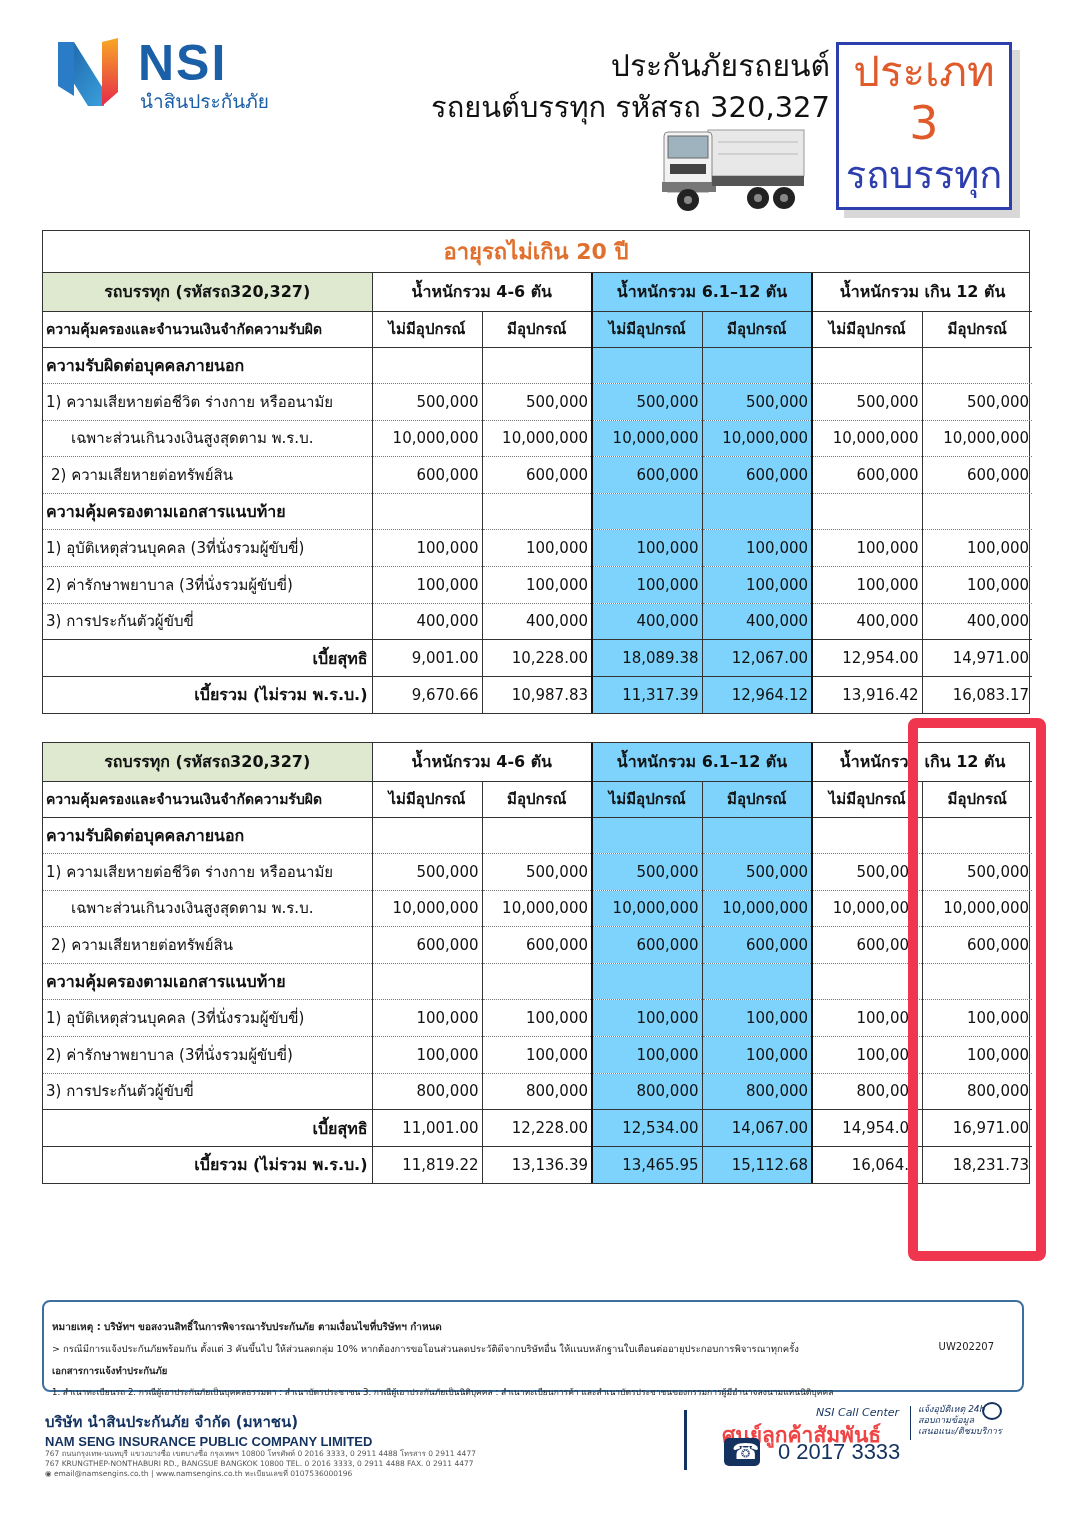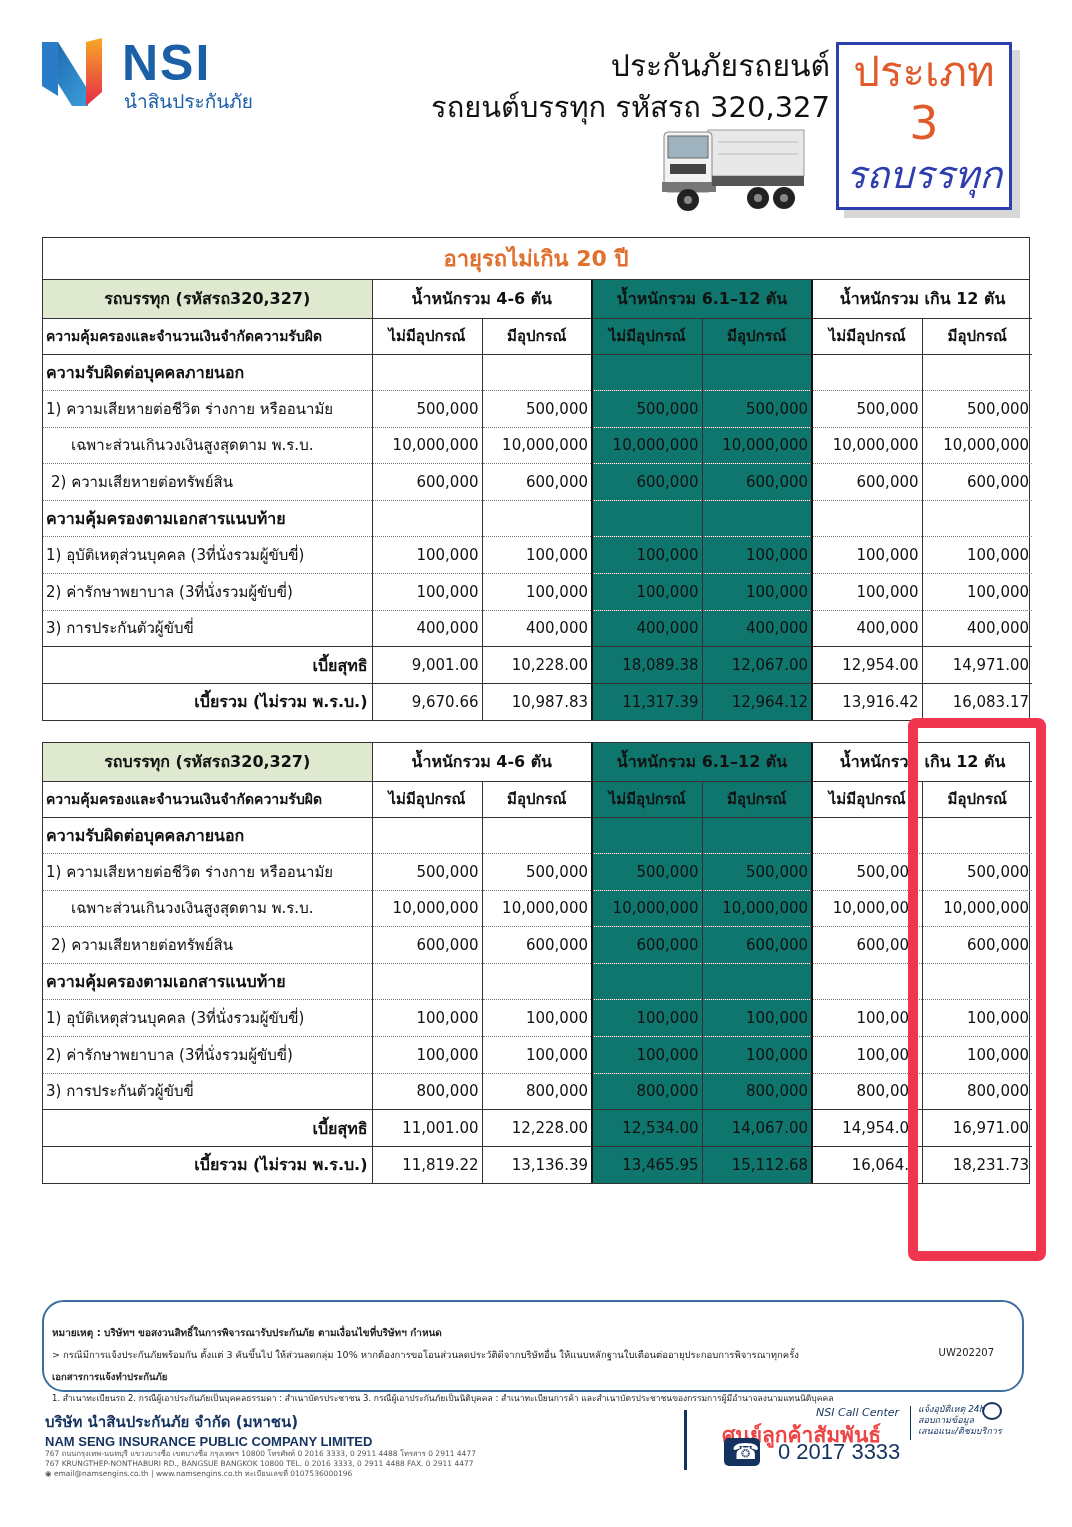--- a/index.html
+++ b/index.html
@@ -1,37 +1,37 @@
 <!DOCTYPE html>
 <html><head>
 <meta charset="utf-8">
 <style>
   * { box-sizing: border-box; margin: 0; padding: 0; }
   html, body { width: 1072px; height: 1527px; background: #ffffff; overflow: hidden; }
   body { position: relative; font-family: "DejaVu Sans", "Liberation Sans", sans-serif; color: #111; }
 
   
-  .logo { position: absolute; left: 42px; top: 38px; width: 240px; height: 80px; }
+  .logo { position: absolute; left: 58px; top: 38px; width: 240px; height: 80px; }
   .logo-mark { position: absolute; left: 0; top: 0; width: 62px; height: 68px; }
   .logo-nsi { position: absolute; left: 80px; top: -4px; font-family: "Liberation Sans", sans-serif; font-weight: bold; font-size: 50px; color: #1b5fa6; letter-spacing: 2px; }
   .logo-th { position: absolute; left: 82px; top: 48px; font-size: 19px; color: #1b5fa6; white-space: nowrap; }
 
   .title1 { position: absolute; right: 242px; top: 42px; font-size: 30px; color: #111; white-space: nowrap; }
   .title2 { position: absolute; right: 242px; top: 84px; font-size: 29px; color: #111; white-space: nowrap; }
 
   .truck { position: absolute; left: 658px; top: 120px; width: 150px; height: 96px; }
 
   .type-box { position: absolute; left: 836px; top: 42px; width: 176px; height: 168px; border: 3px solid #2d3eae; background: #fff; box-shadow: 8px 8px 0 #d8d8d8; text-align: center; }
   .type-l1 { font-size: 42px; color: #e05a2a; line-height: 50px; margin-top: 2px; }
   .type-l2 { font-size: 46px; color: #e05a2a; line-height: 52px; }
-  .type-l3 { font-size: 38px; color: #2d3eae; line-height: 52px; font-style: italic; }
+  .type-l3 { font-size: 38px; color: #2d3eae; line-height: 52px; }
 
   
   .tbl-wrap { position: absolute; left: 42px; width: 988px; border: 1.5px solid #333; background: #fff; }
-  .tbl-wrap.t1 { top: 230px; margin-top: 7px; }
+  .tbl-wrap.t1 { top: 230px; }
   .tbl-wrap.t2 { top: 742px; }
   .tbl-title { height: 42px; text-align: center; font-size: 22px; font-weight: bold; color: #e0702e; line-height: 42px; border-bottom: 1.5px solid #333; }
   table { border-collapse: collapse; width: 100%; table-layout: fixed; font-size: 15px; }
   td { height: 36.6px; padding: 0 3px; border-right: 1.5px solid #333; white-space: nowrap; overflow: hidden; }
   td:last-child { border-right: none; }
   col.c0 { width: 329px; }
   col.cv { width: 110px; }
   tr.hdr1 td { height: 38px; text-align: center; font-weight: bold; font-size: 16px; border-bottom: 1.5px solid #333; }
   tr.hdr1 td.vehicle { background: #dfe9cf; }
   tr.hdr2 td { height: 36px; text-align: center; font-weight: bold; font-size: 15px; border-bottom: 1.5px solid #333; }
@@ -40,27 +40,27 @@
   tr.row td.num { text-align: right; }
   tr.row td.label { text-align: left; }
   tr.sec td.label { font-weight: bold; font-size: 16px; }
   tr.sub td.label { padding-left: 28px; }
   tr.itm2 td.label { padding-left: 8px; }
   tr.lastitem td { border-bottom: 1.5px solid #333; }
   tr.tot td { border-bottom: 1.5px solid #333; }
   tr.tot td.label { text-align: right; font-weight: bold; font-size: 16px; padding-right: 4px; }
   tr.tot td.num { text-align: right; font-size: 15px; }
   tr.tot:last-child td { border-bottom: none; }
-  .shade { background: #0f766e; }
+  .shade { background: #7dd3fc; }
   td.thick-l { border-left: 2.5px solid #111; }
 
   .highlight { position: absolute; left: 908px; top: 718px; width: 138px; height: 543px; border: 10px solid #f0354e; border-radius: 8px; pointer-events: none; }
 
   
-  .notes { position: absolute; left: 42px; top: 1300px; width: 982px; height: 92px; border: 2px solid #3d6f9e; border-radius: 22px; padding: 20px 8px; font-size: 9.5px; color: #222; }
+  .notes { position: absolute; left: 42px; top: 1300px; width: 982px; height: 92px; border: 2px solid #3d6f9e; border-radius: 8px; padding: 14px 8px; font-size: 9.5px; color: #222; }
   .notes .n1 { font-weight: bold; font-size: 10px; margin-top: 3px; }
   .notes .n2 { margin-top: 7px; display: flex; justify-content: space-between; }
   .notes .n3 { margin-top: 7px; font-weight: bold; }
   .notes .n4 { margin-top: 7px; font-size: 8.5px; }
   .uwcode { font-size: 10px; padding-right: 20px; }
 
   
   .company { position: absolute; left: 45px; top: 1410px; width: 620px; }
   .company .th { font-size: 15px; font-weight: bold; color: #14325f; }
   .company .en { font-size: 13px; font-weight: bold; color: #14325f; font-family: "Liberation Sans", sans-serif; }

